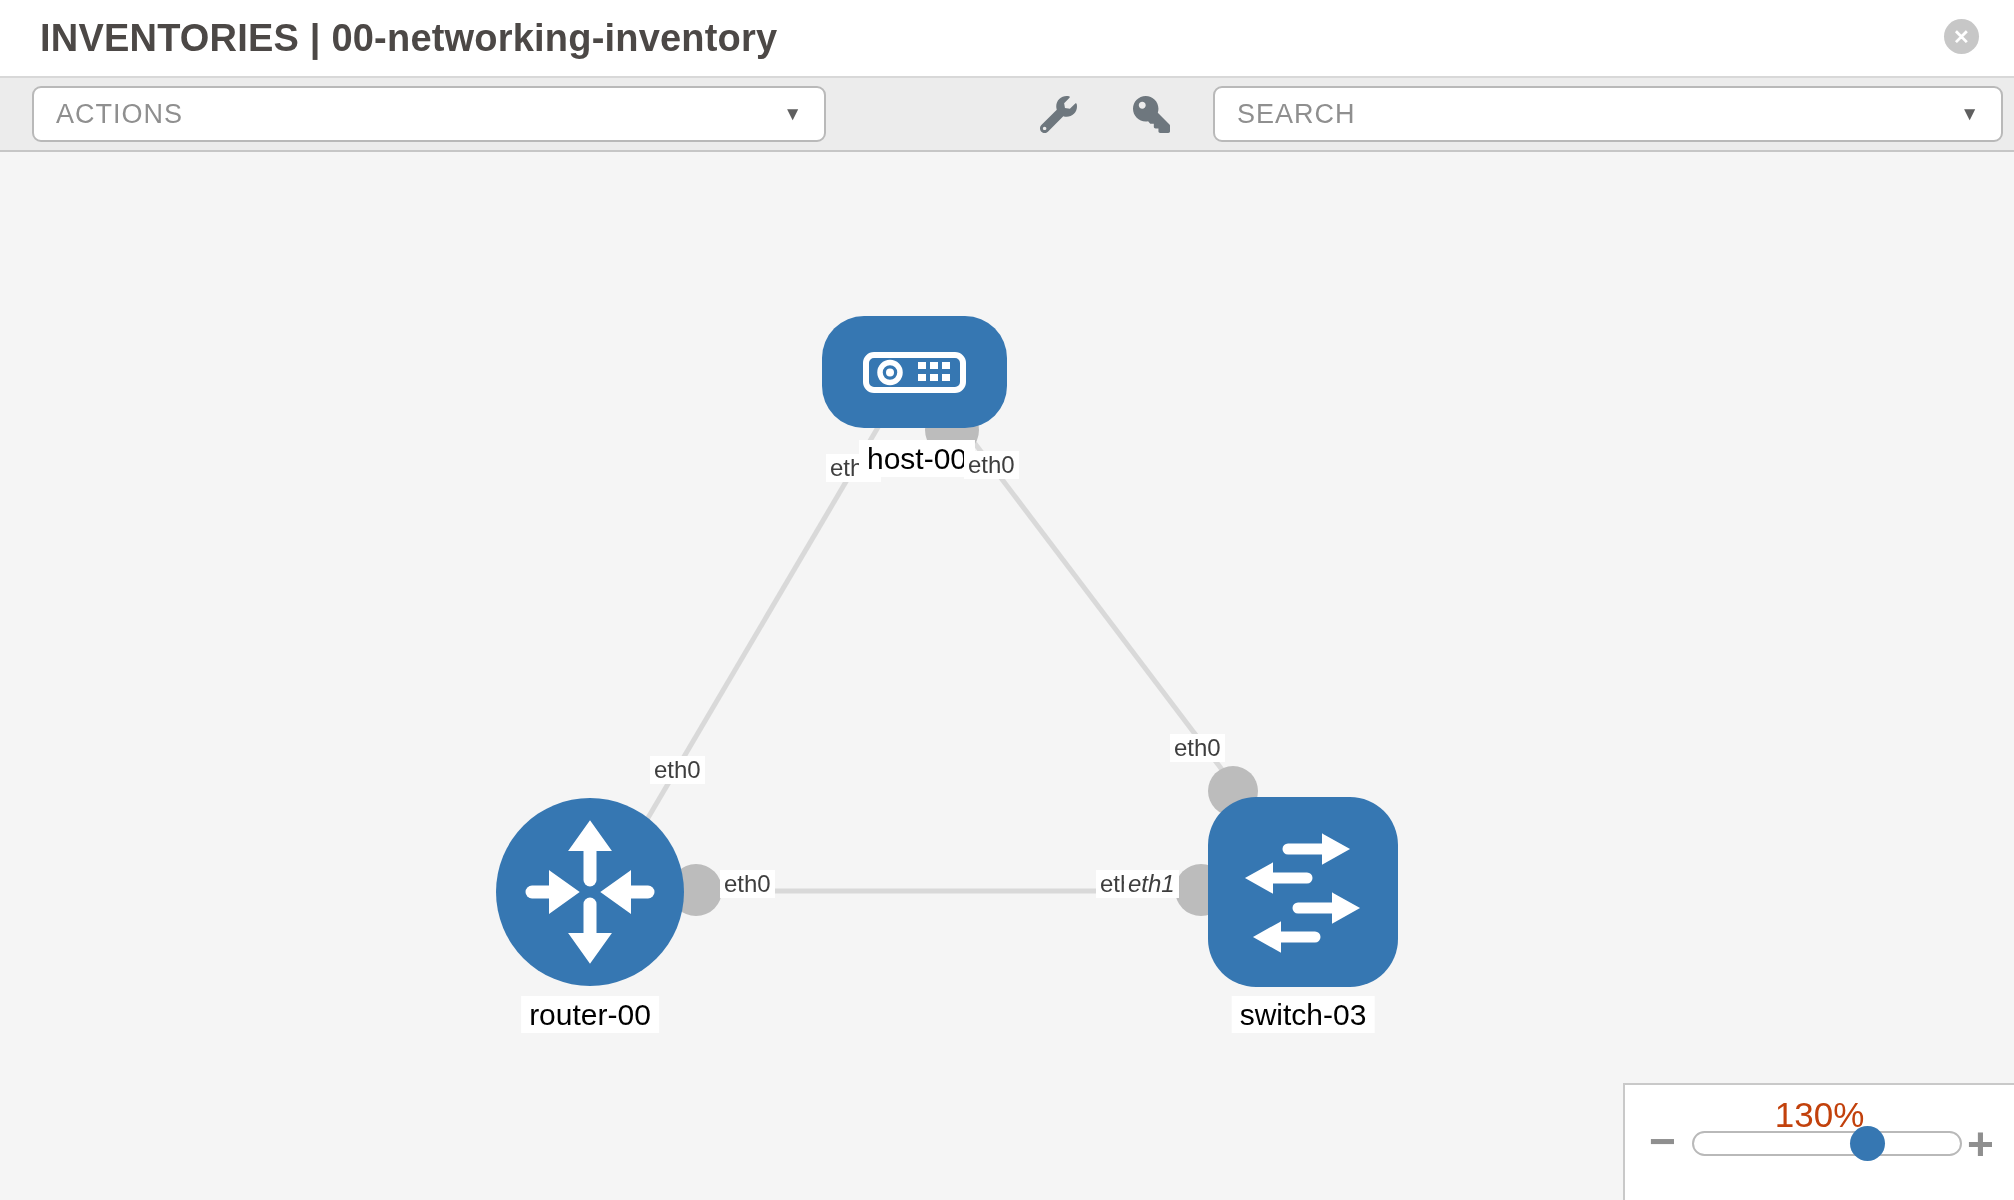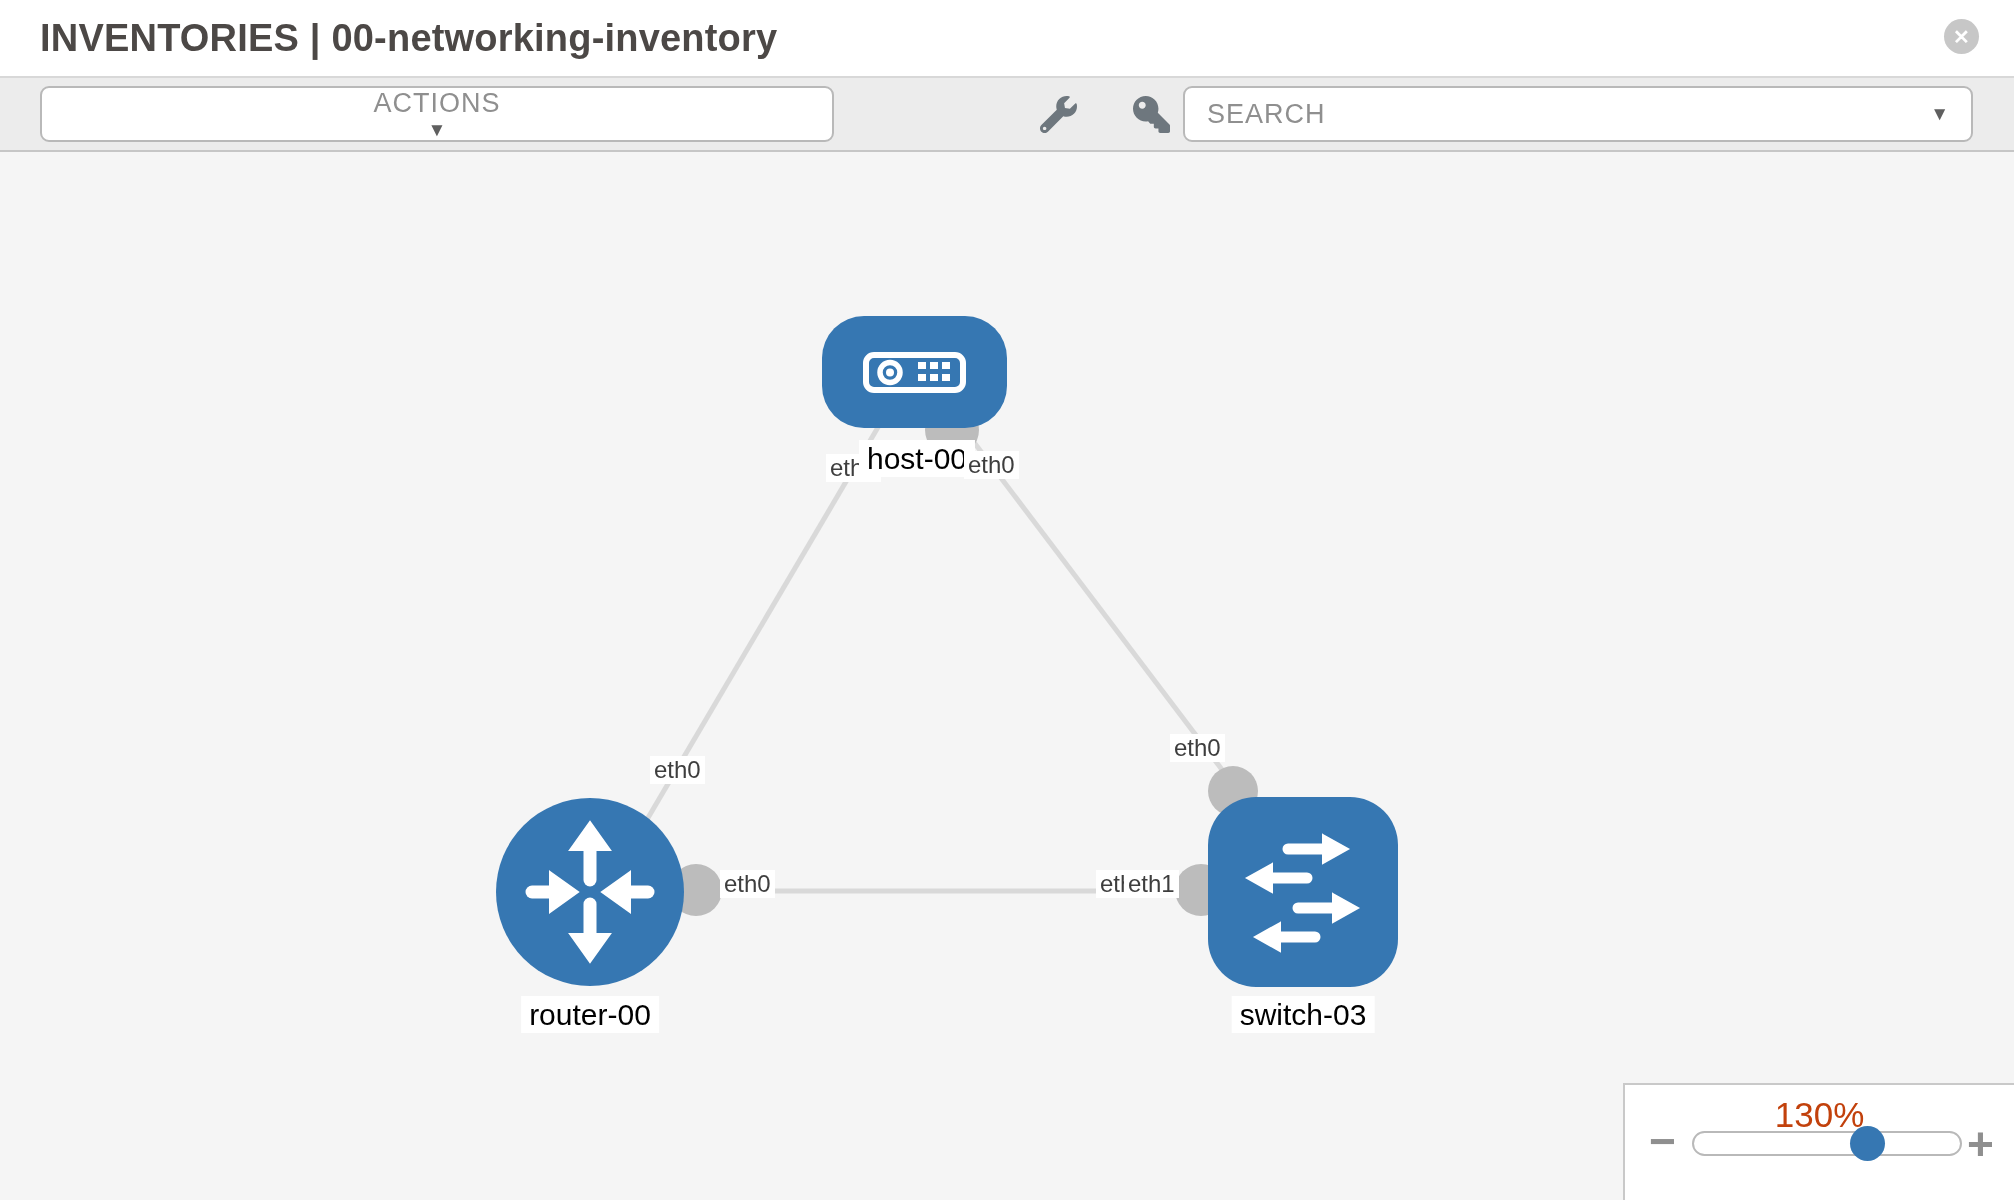--- a/index.html
+++ b/index.html
@@ -32,22 +32,22 @@
   }
   .dropdown {
     height:56px; background:#ffffff; border:2px solid #b9b9b9; border-radius:9px;
     display:flex; align-items:center; justify-content:space-between;
     padding:0 22px; cursor:pointer;
   }
   .dropdown .dd-label {
     font-size:27px; color:#8f8f8f; letter-spacing:1px;
   }
   .dropdown .caret { font-size:19px; color:#5f5f5f; }
-  .dd-actions { position:absolute; left:40px; width:794px;flex-direction:column; }
-  .dd-search  { position:absolute; left:1183px; width:790px; }
+  .dd-actions { position:absolute; left:32px; width:794px; }
+  .dd-search  { position:absolute; left:1213px; width:790px; }
   .tool-icons {
     position:absolute; left:1040px; width:130px; height:74px;
     display:flex; align-items:center; justify-content:space-between;
   }
   .tool-btn { border:none; background:transparent; cursor:pointer; padding:0; display:flex; }
   .tool-btn svg { width:37px; height:37px; fill:#6e777e; }
 
   
   .canvas {
     position:absolute; top:152px; left:0; width:2014px; height:1048px;
@@ -195,21 +195,21 @@
   <div class="labels">
     <span class="iface-label" style="left:826px; top:454px;">eth0</span>
     <span class="node-label centered" style="left:917px; top:440px;">host-00</span>
     <span class="iface-label" style="left:964px; top:451px;">eth0</span>
 
     <span class="iface-label" style="left:650px; top:756px;">eth0</span>
     <span class="iface-label" style="left:1170px; top:734px;">eth0</span>
 
     <span class="iface-label" style="left:720px; top:870px;">eth0</span>
     <span class="iface-label" style="left:1096px; top:870px;">eth0</span>
-    <span class="iface-label" style="left:1124px; top:870px;">eth1</span>
+    <span class="iface-label" style="left:1124px; top:870px;font-style:italic;">eth1</span>
 
     <span class="node-label centered" style="left:590px; top:996px;">router-00</span>
     <span class="node-label centered" style="left:1303px; top:996px;">switch-03</span>
   </div>
 
   <div class="zoom-panel">
     <div class="zoom-level">130%</div>
     <button class="zoom-minus">−</button>
     <div class="zoom-track">
       <div class="zoom-thumb"></div>

